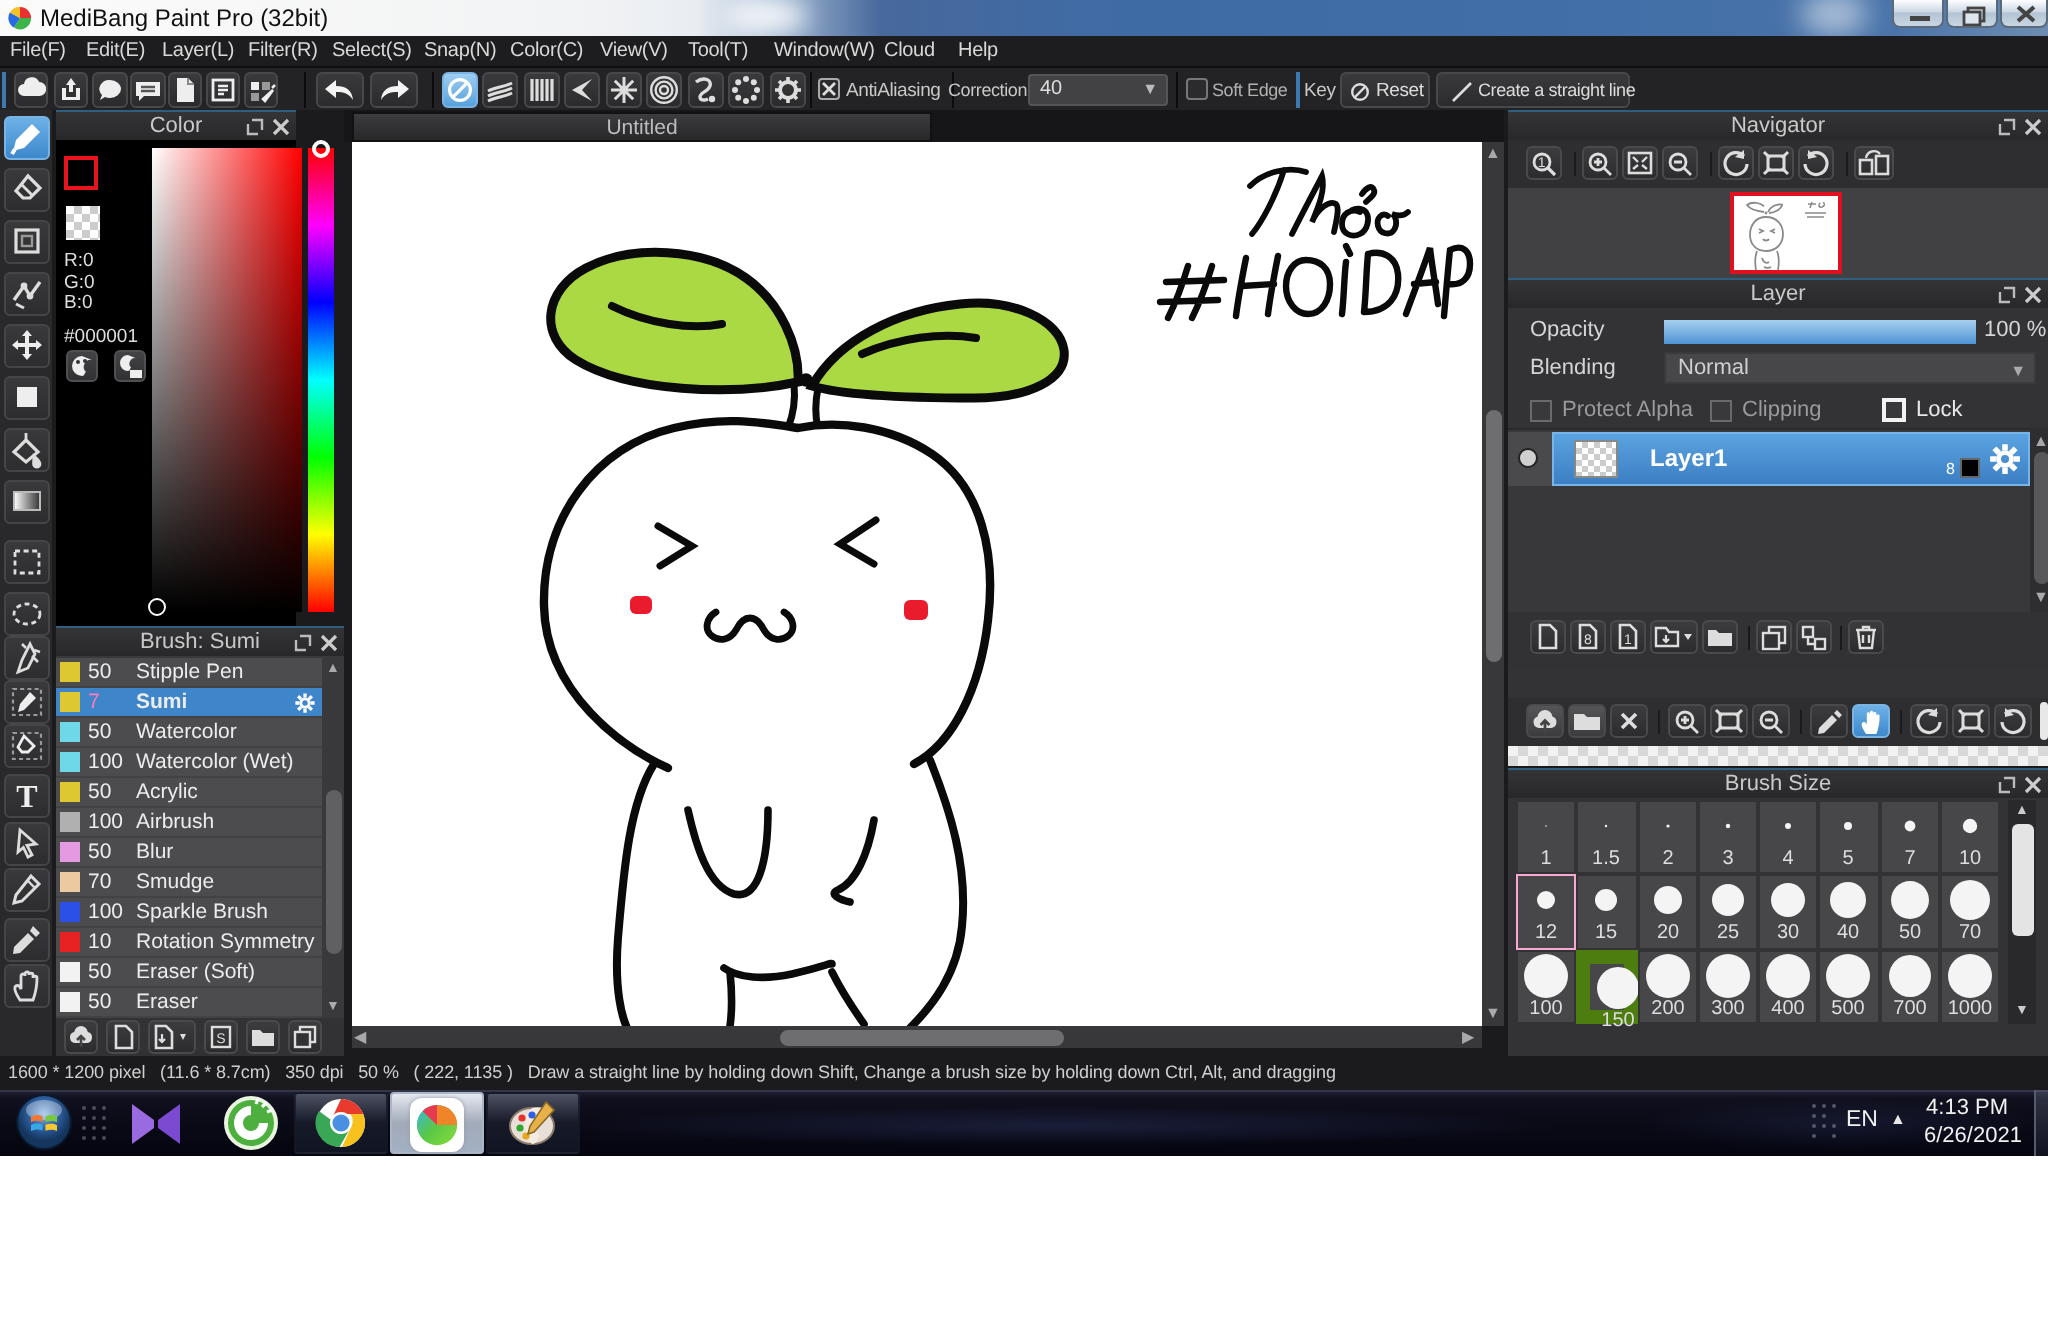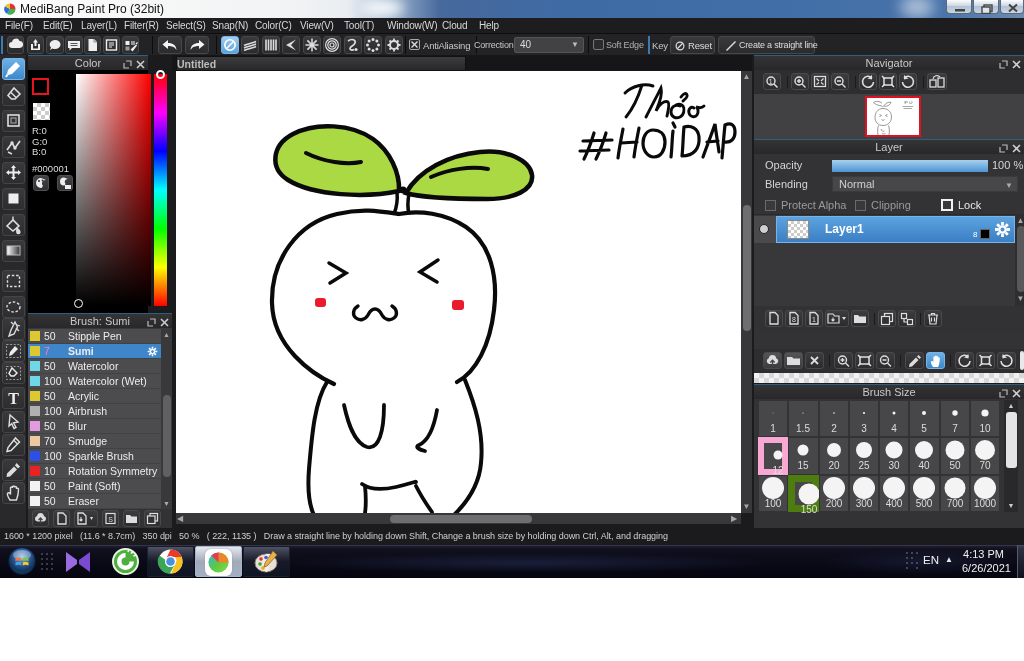--- a/index.html
+++ b/index.html
@@ -37,21 +37,21 @@
 .panel-h { position:absolute; left:0; width:100%; height:15px; background:linear-gradient(#343436,#28282a); border-top:1px solid #2e5e80; color:#c9c9c9; font-size:11px; text-align:center; line-height:15px; }
 .ph-icons { position:absolute; right:3px; top:2px; font-size:10px; color:#cfcfcf; letter-spacing:3px; }
 
 
 #colorpanel { position:absolute; left:28px; top:0; width:120px; height:258px; background:#000000; }
 #brushpanel { position:absolute; left:28px; top:258px; width:144px; height:215px; background:#39393c; }
 
 
 #canvaszone { position:absolute; left:172px; top:0; width:580px; height:473px; background:#1b1b1d; }
 #tabbar { position:absolute; left:0; top:0; width:580px; height:16px; background:#161618; }
-#tab { position:absolute; left:4px; top:1px; width:290px; height:15px; background:linear-gradient(#3c3c3e,#28282a); border:1px solid #111; color:#bdbdbd; font-size:10.5px; text-align:left; line-height:14px;font-weight:bold; }
+#tab { position:absolute; left:4px; top:1px; width:290px; height:15px; background:linear-gradient(#3c3c3e,#28282a); border:1px solid #111; color:#bdbdbd; font-size:10.5px; text-align:center; line-height:14px; }
 #canvas { position:absolute; left:4px; top:16px; width:565px; height:442px; background:#fff; }
 .sbar { position:absolute; background:#39393b; }
 .sthumb { position:absolute; background:#6e6e70; border-radius:4px; }
 .sarrow { position:absolute; color:#a8a8aa; font-size:8px; line-height:10px; text-align:center; }
 
 
 #rightpanels { position:absolute; left:754px; top:0; width:270px; height:473px; background:#333336; }
 .rbtn { position:absolute; height:17px; background:linear-gradient(#3c3c3e,#2c2c2e); border:1px solid #4a4a4c; border-radius:3px; }
 .rbtn.sel { background:linear-gradient(#6db1e6,#3d88cc); border-color:#7ab4e4; }
 
@@ -368,21 +368,21 @@
             <span style="position:absolute;left:40px;top:1px;">Sparkle Brush</span>
           </div>
           <div style="position:absolute;left:0;top:135px;width:133px;height:15px;overflow:hidden;white-space:nowrap;border-bottom:1px solid #424245;">
             <div style="position:absolute;left:2px;top:2px;width:10px;height:10px;background:#e82222;"></div>
             <span style="position:absolute;left:16px;top:1px;color:#ececec;">10</span>
             <span style="position:absolute;left:40px;top:1px;">Rotation Symmetry P</span>
           </div>
           <div style="position:absolute;left:0;top:150px;width:133px;height:15px;overflow:hidden;white-space:nowrap;border-bottom:1px solid #424245;">
             <div style="position:absolute;left:2px;top:2px;width:10px;height:10px;background:#f2f2f2;"></div>
             <span style="position:absolute;left:16px;top:1px;color:#ececec;">50</span>
-            <span style="position:absolute;left:40px;top:1px;">Paint (Soft)</span>
+            <span style="position:absolute;left:40px;top:1px;">Eraser (Soft)</span>
           </div>
           <div style="position:absolute;left:0;top:165px;width:133px;height:15px;overflow:hidden;white-space:nowrap;border-bottom:1px solid #424245;">
             <div style="position:absolute;left:2px;top:2px;width:10px;height:10px;background:#f2f2f2;"></div>
             <span style="position:absolute;left:16px;top:1px;color:#ececec;">50</span>
             <span style="position:absolute;left:40px;top:1px;">Eraser</span>
           </div>
         </div>
       <div class="abs" style="left:133px;top:16px;width:11px;height:180px;background:#39393c;">
         <div class="abs" style="left:1px;top:1px;width:9px;height:9px;color:#aaa;font-size:7px;text-align:center;line-height:9px;">▲</div>
         <div class="abs" style="left:1px;top:170px;width:9px;height:9px;color:#aaa;font-size:7px;text-align:center;line-height:9px;">▼</div>
@@ -696,21 +696,21 @@
               <text x="14" y="31" text-anchor="middle" font-size="10" fill="#dddddd" font-family="Liberation Sans">5</text>
             </svg></div>
           <div style="position:absolute;left:181.5px;top:0px;width:30.25px;height:37.3px;background:#47474a;border:1px solid #333336;"><svg width="28" height="35">
               <circle cx="14" cy="12" r="2.7" fill="#f4f4f4"></circle>
               <text x="14" y="31" text-anchor="middle" font-size="10" fill="#dddddd" font-family="Liberation Sans">7</text>
             </svg></div>
           <div style="position:absolute;left:211.75px;top:0px;width:30.25px;height:37.3px;background:#47474a;border:1px solid #333336;"><svg width="28" height="35">
               <circle cx="14" cy="12" r="3.6" fill="#f4f4f4"></circle>
               <text x="14" y="31" text-anchor="middle" font-size="10" fill="#dddddd" font-family="Liberation Sans">10</text>
             </svg></div>
-          <div style="position:absolute;left:0px;top:37.3px;width:30.25px;height:37.3px;background:#47474a;border:6px solid #f9a8d4;"><svg width="28" height="35">
+          <div style="position:absolute;left:0px;top:37.3px;width:30.25px;height:37.3px;background:#47474a;border:1px solid #f9a8d4;"><svg width="28" height="35">
               <circle cx="14" cy="12" r="4.5" fill="#f4f4f4"></circle>
               <text x="14" y="31" text-anchor="middle" font-size="10" fill="#dddddd" font-family="Liberation Sans">12</text>
             </svg></div>
           <div style="position:absolute;left:30.25px;top:37.3px;width:30.25px;height:37.3px;background:#47474a;border:1px solid #333336;"><svg width="28" height="35">
               <circle cx="14" cy="12" r="5.5" fill="#f4f4f4"></circle>
               <text x="14" y="31" text-anchor="middle" font-size="10" fill="#dddddd" font-family="Liberation Sans">15</text>
             </svg></div>
           <div style="position:absolute;left:60.5px;top:37.3px;width:30.25px;height:37.3px;background:#47474a;border:1px solid #333336;"><svg width="28" height="35">
               <circle cx="14" cy="12" r="7" fill="#f4f4f4"></circle>
               <text x="14" y="31" text-anchor="middle" font-size="10" fill="#dddddd" font-family="Liberation Sans">20</text>

